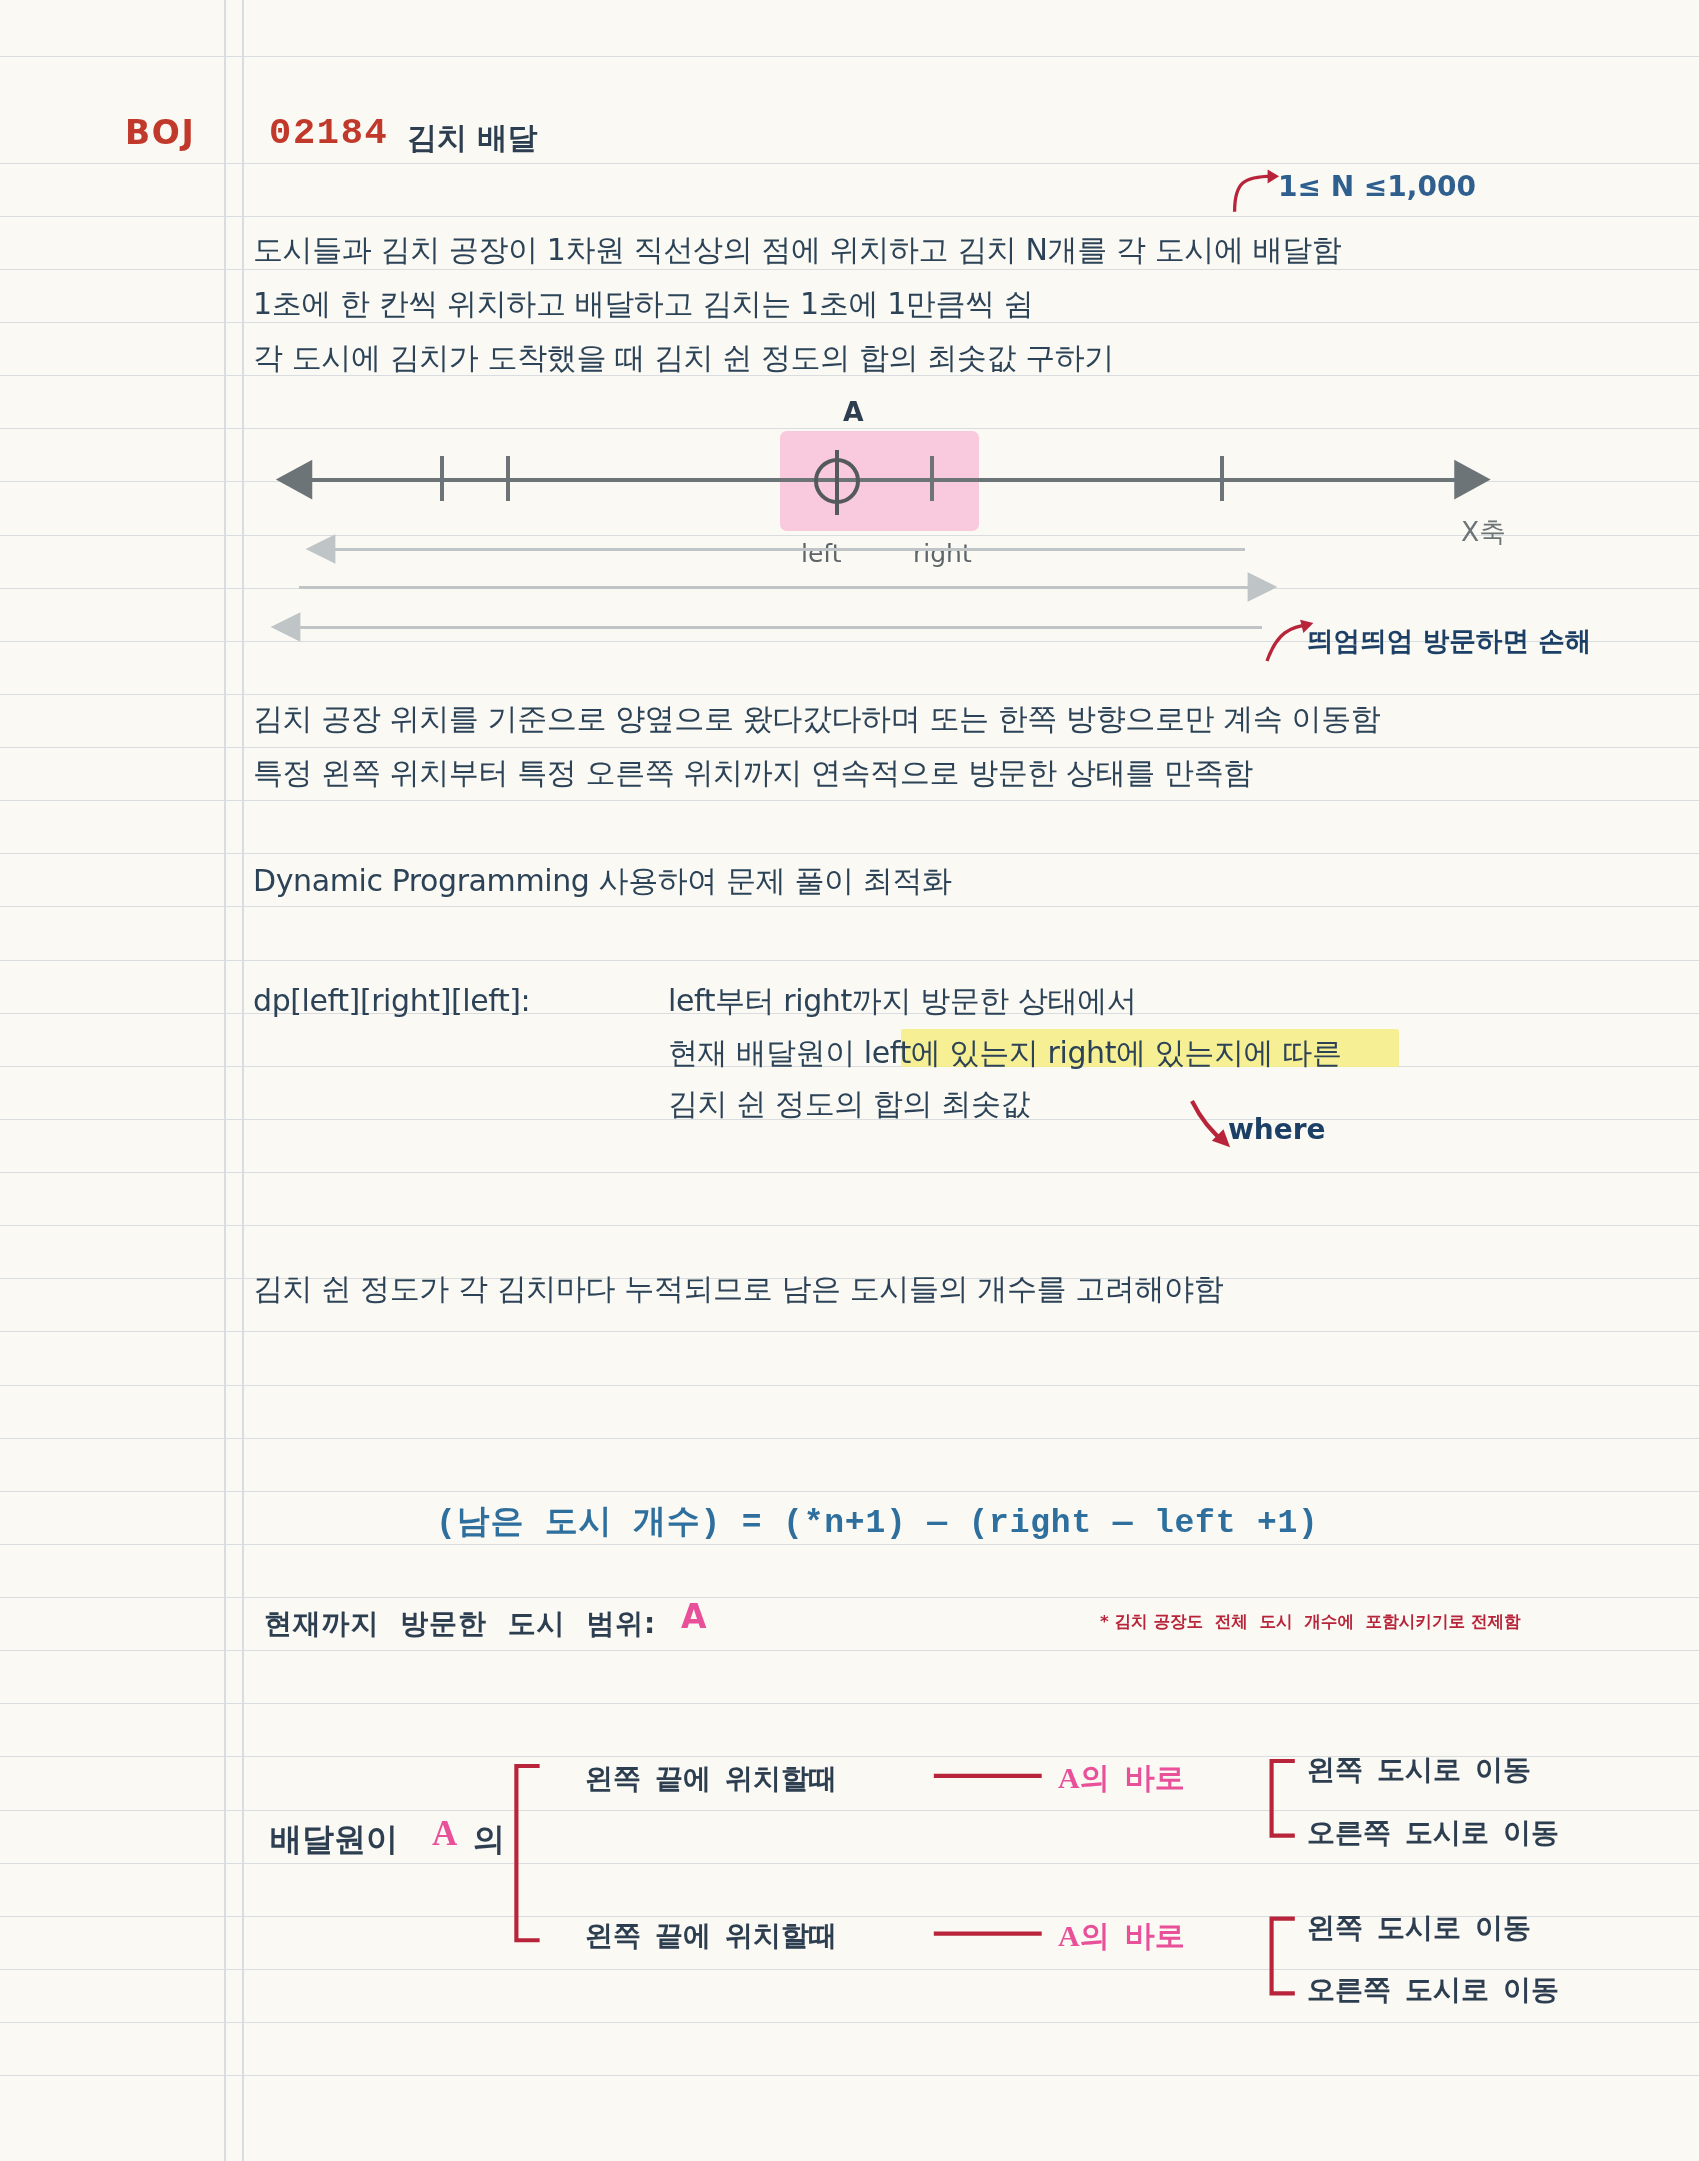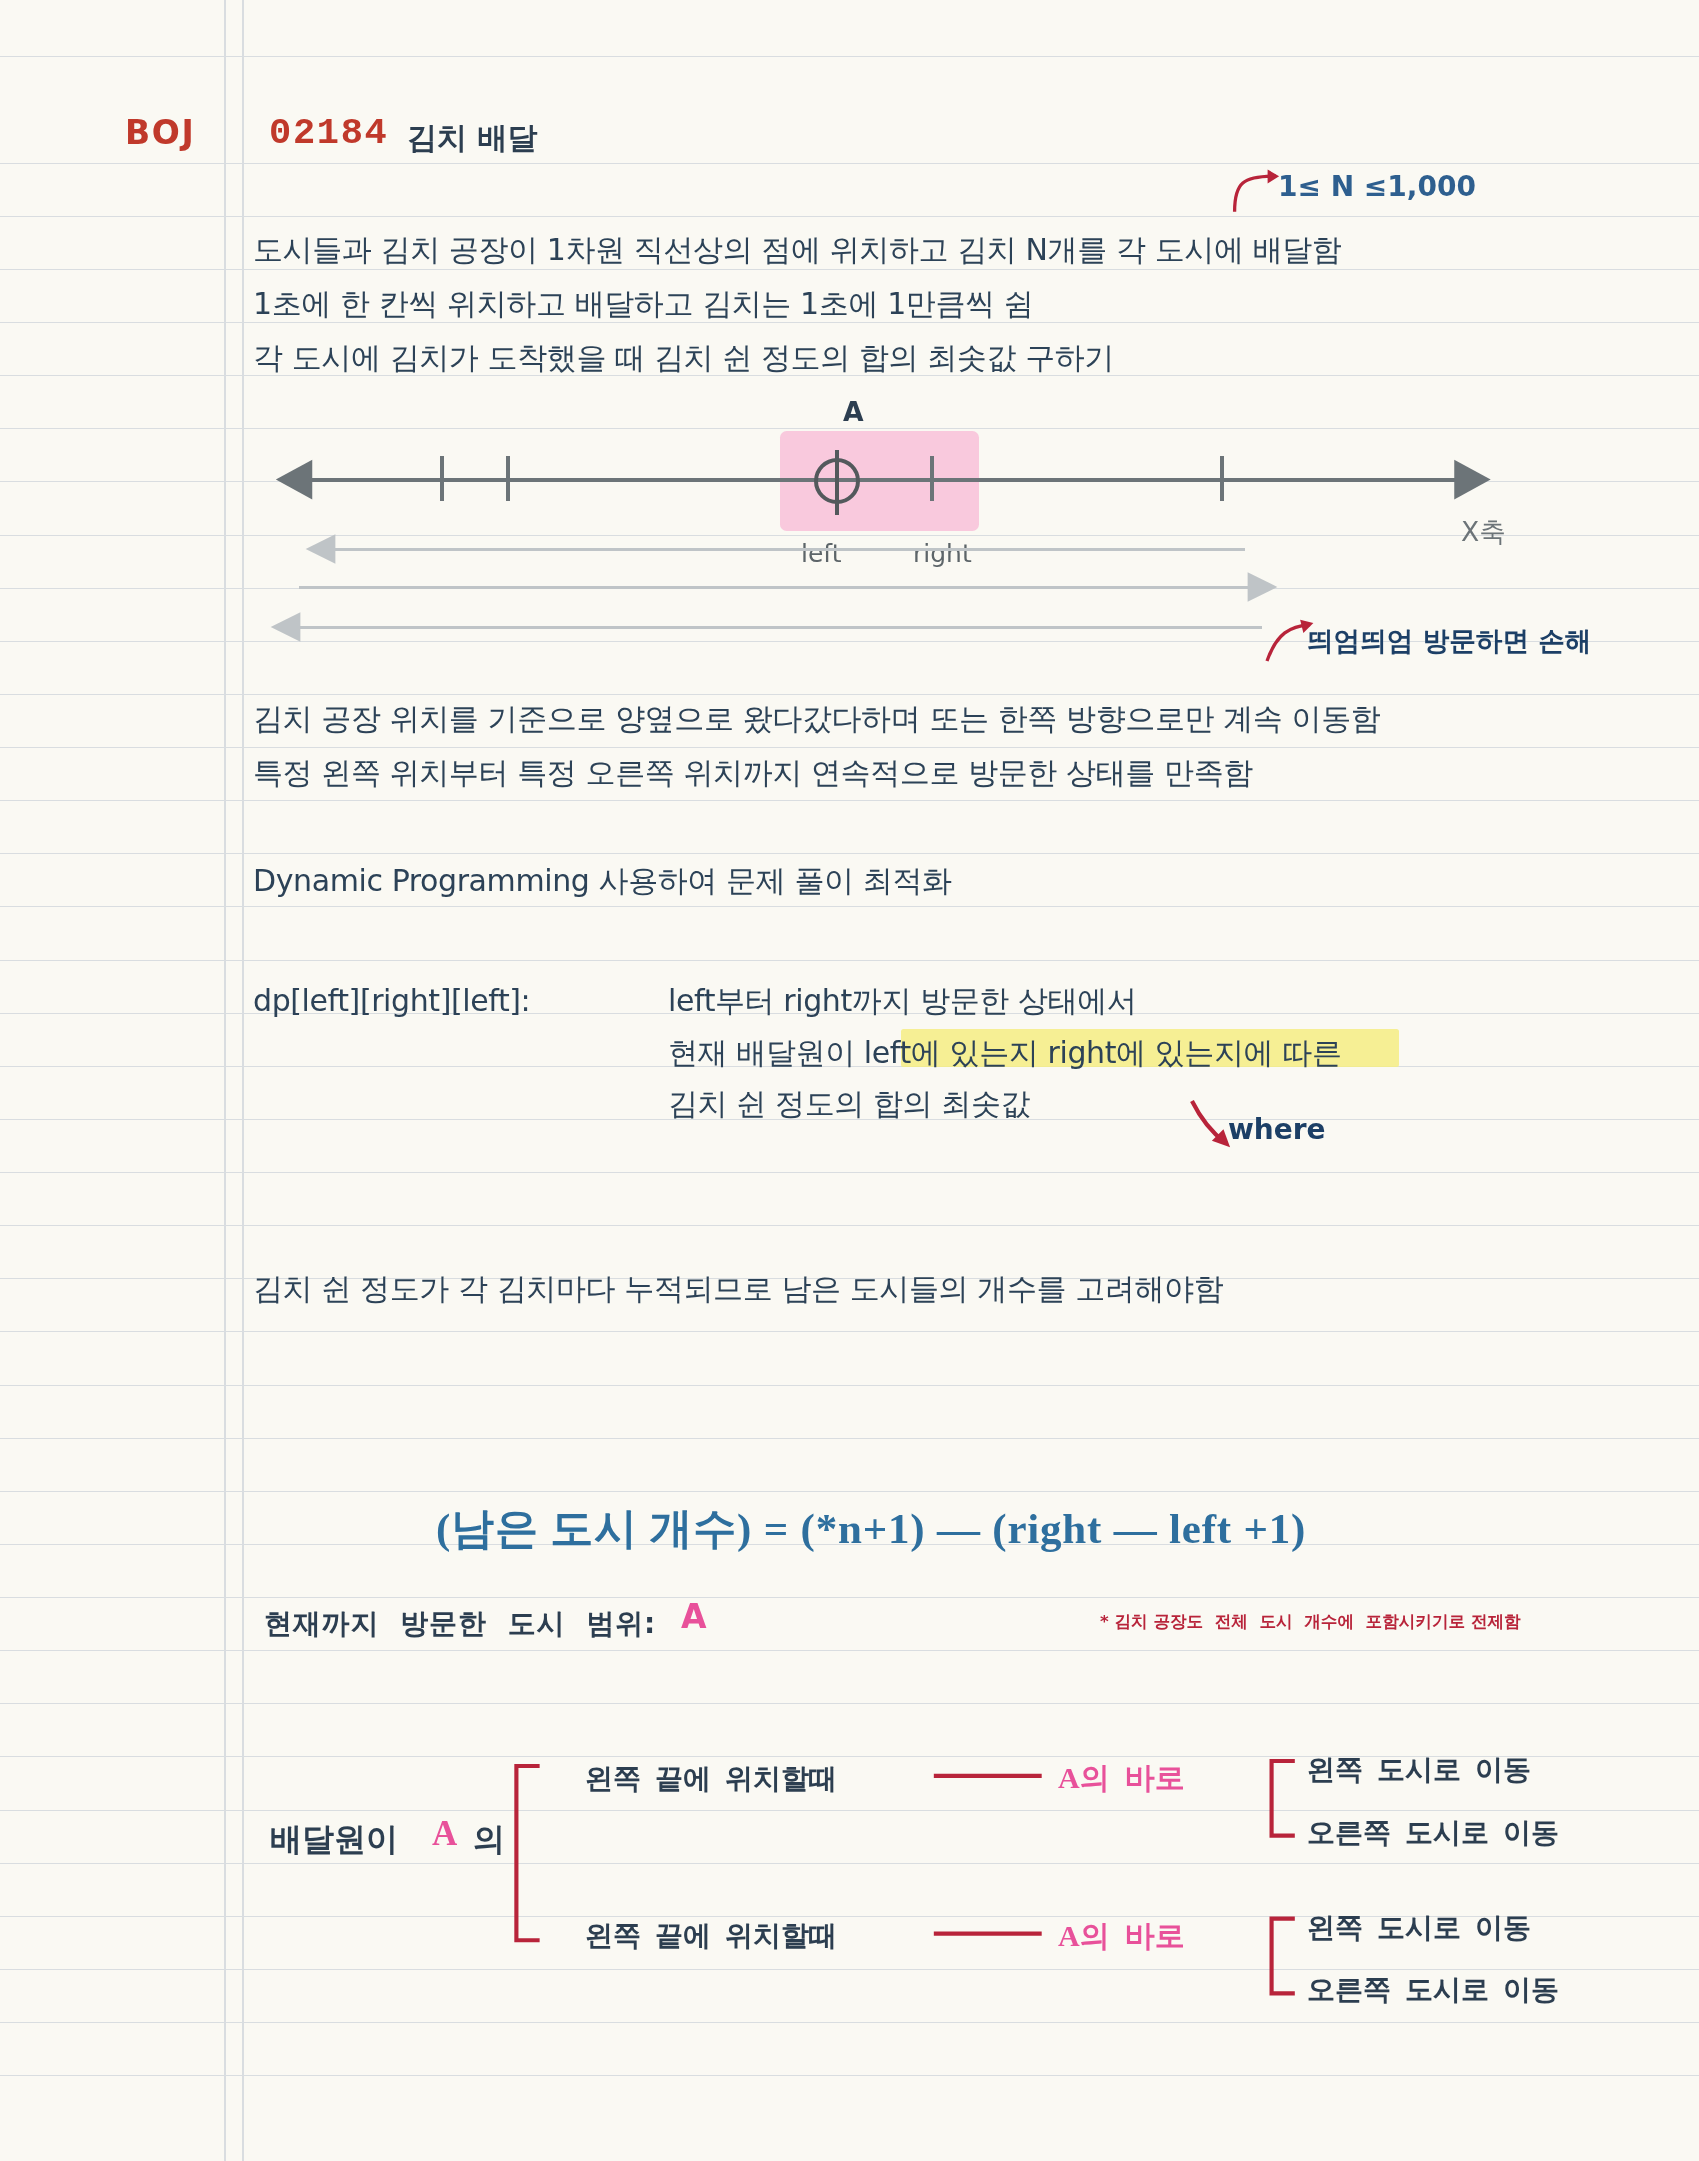--- a/index.html
+++ b/index.html
@@ -197,24 +197,24 @@
     left: 1228px; top: 1116px;
     font-size: 28px;
     color: #1c3f66;
     font-weight: bold;
     font-family: "DejaVu Sans", sans-serif;
   }
 
   
   #formula {
     left: 436px; top: 1507px;
-    font-size: 43px;
+    font-size: 33px;
     color: #2e6f9e;
     font-weight: bold;
-    font-family: Liberation Serif, serif;
+    font-family: Liberation Mono, monospace;
     letter-spacing: 0.8px;
   }
   #footnote {
     left: 1100px; top: 1614px;
     font-size: 16.6px;
     color: #b8243a;
     font-weight: bold;
     font-family: "DejaVu Sans", sans-serif;
   }
   #range-label {

